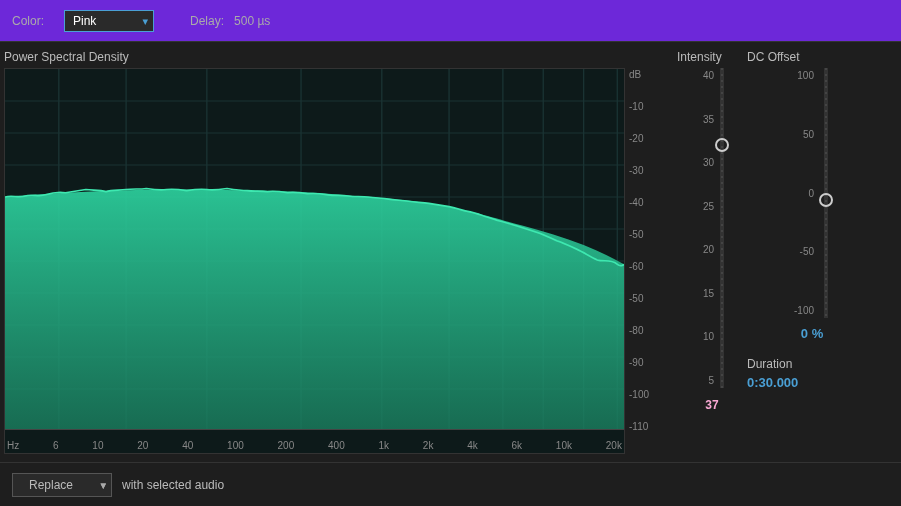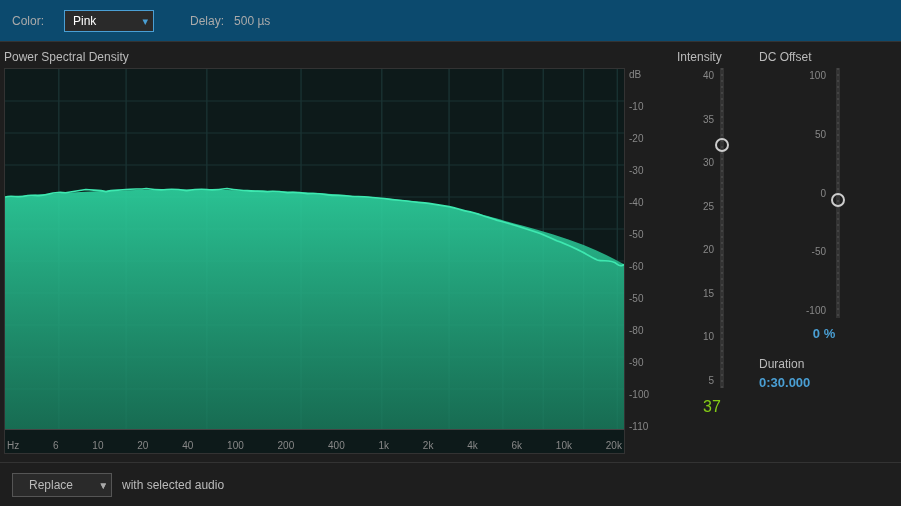--- a/index.html
+++ b/index.html
@@ -10,21 +10,21 @@
       font-size: 12px;
       width: 901px;
       height: 506px;
       overflow: hidden;
     }
 
     .top-bar {
       display: flex;
       align-items: center;
       padding: 8px 12px;
-      background: #0c4a6e;
+      background: #6d28d9;
       gap: 16px;
       height: 42px;
       border-bottom: 1px solid #333;
     }
 
     .top-bar label {
       color: #aaa;
       margin-right: 4px;
     }
 
@@ -139,21 +139,20 @@
 
     .freq-labels {
       display: flex;
       justify-content: space-between;
       width: 100%;
       padding: 0 2px;
     }
 
     .right-panels {
       display: flex;
-      gap: 12px;
       width: 220px;
     }
 
     .intensity-panel {
       display: flex;
       flex-direction: column;
       align-items: center;
       width: 70px;
     }
 
@@ -206,23 +205,23 @@
       border-radius: 50%;
       border: 2px solid #ccc;
       background: transparent;
       position: absolute;
       left: 50%;
       transform: translateX(-50%);
       cursor: pointer;
     }
 
     .intensity-value {
-      color: #84cc16;
-      font-size: 16px;
-      font-weight: normal;
+      color: #f9a8d4;
+      font-size: 12px;
+      font-weight: bold;
       margin-top: 6px;
     }
 
     .dc-panel {
       display: flex;
       flex-direction: column;
       width: 130px;
     }
 
     .dc-panel .panel-title {

